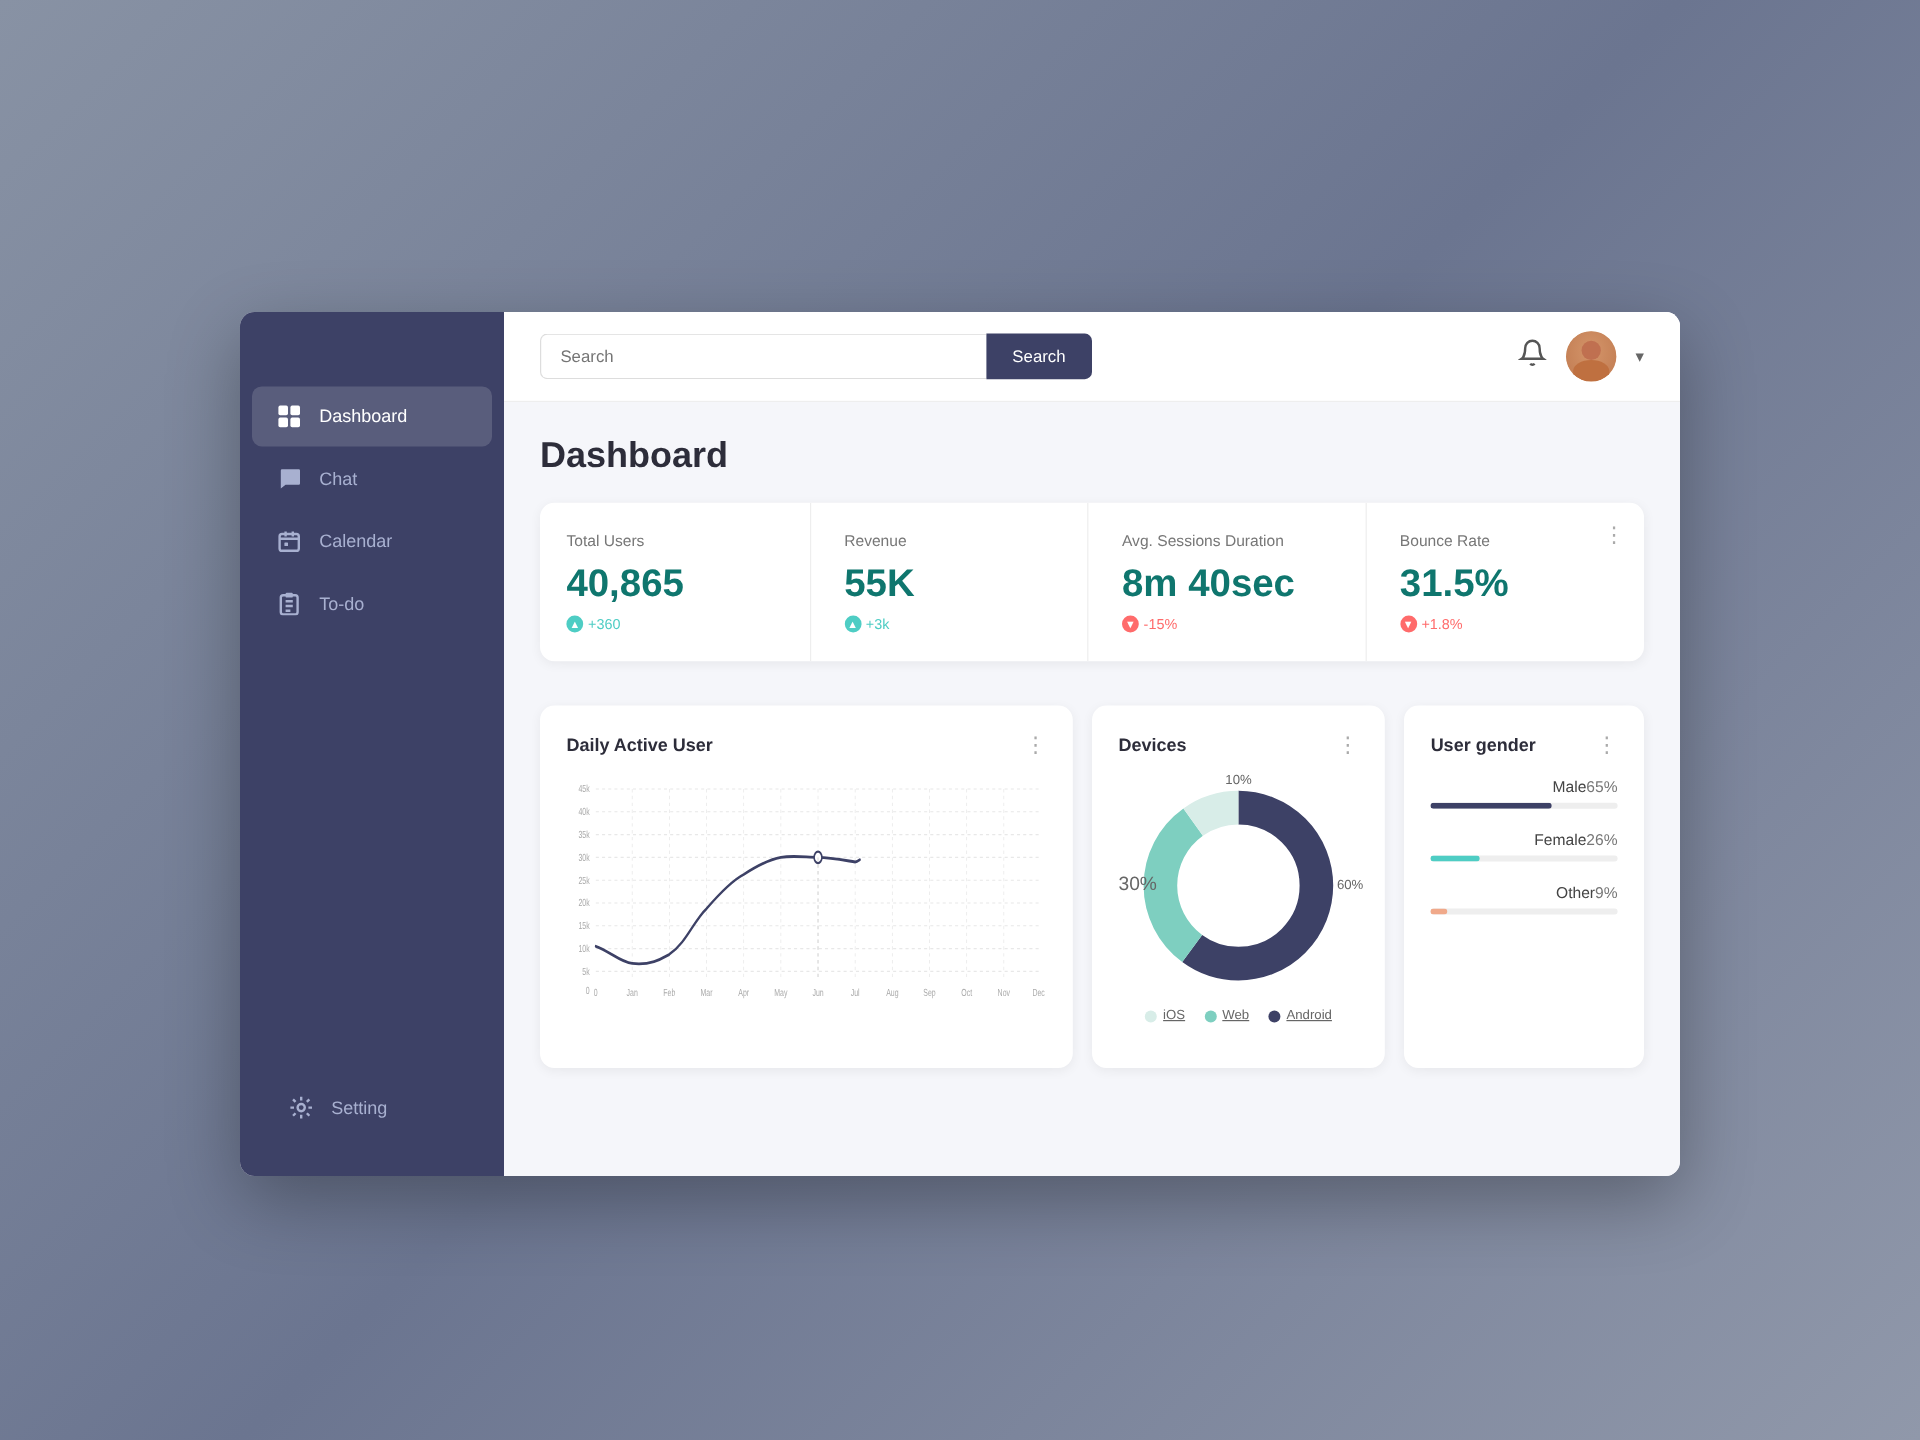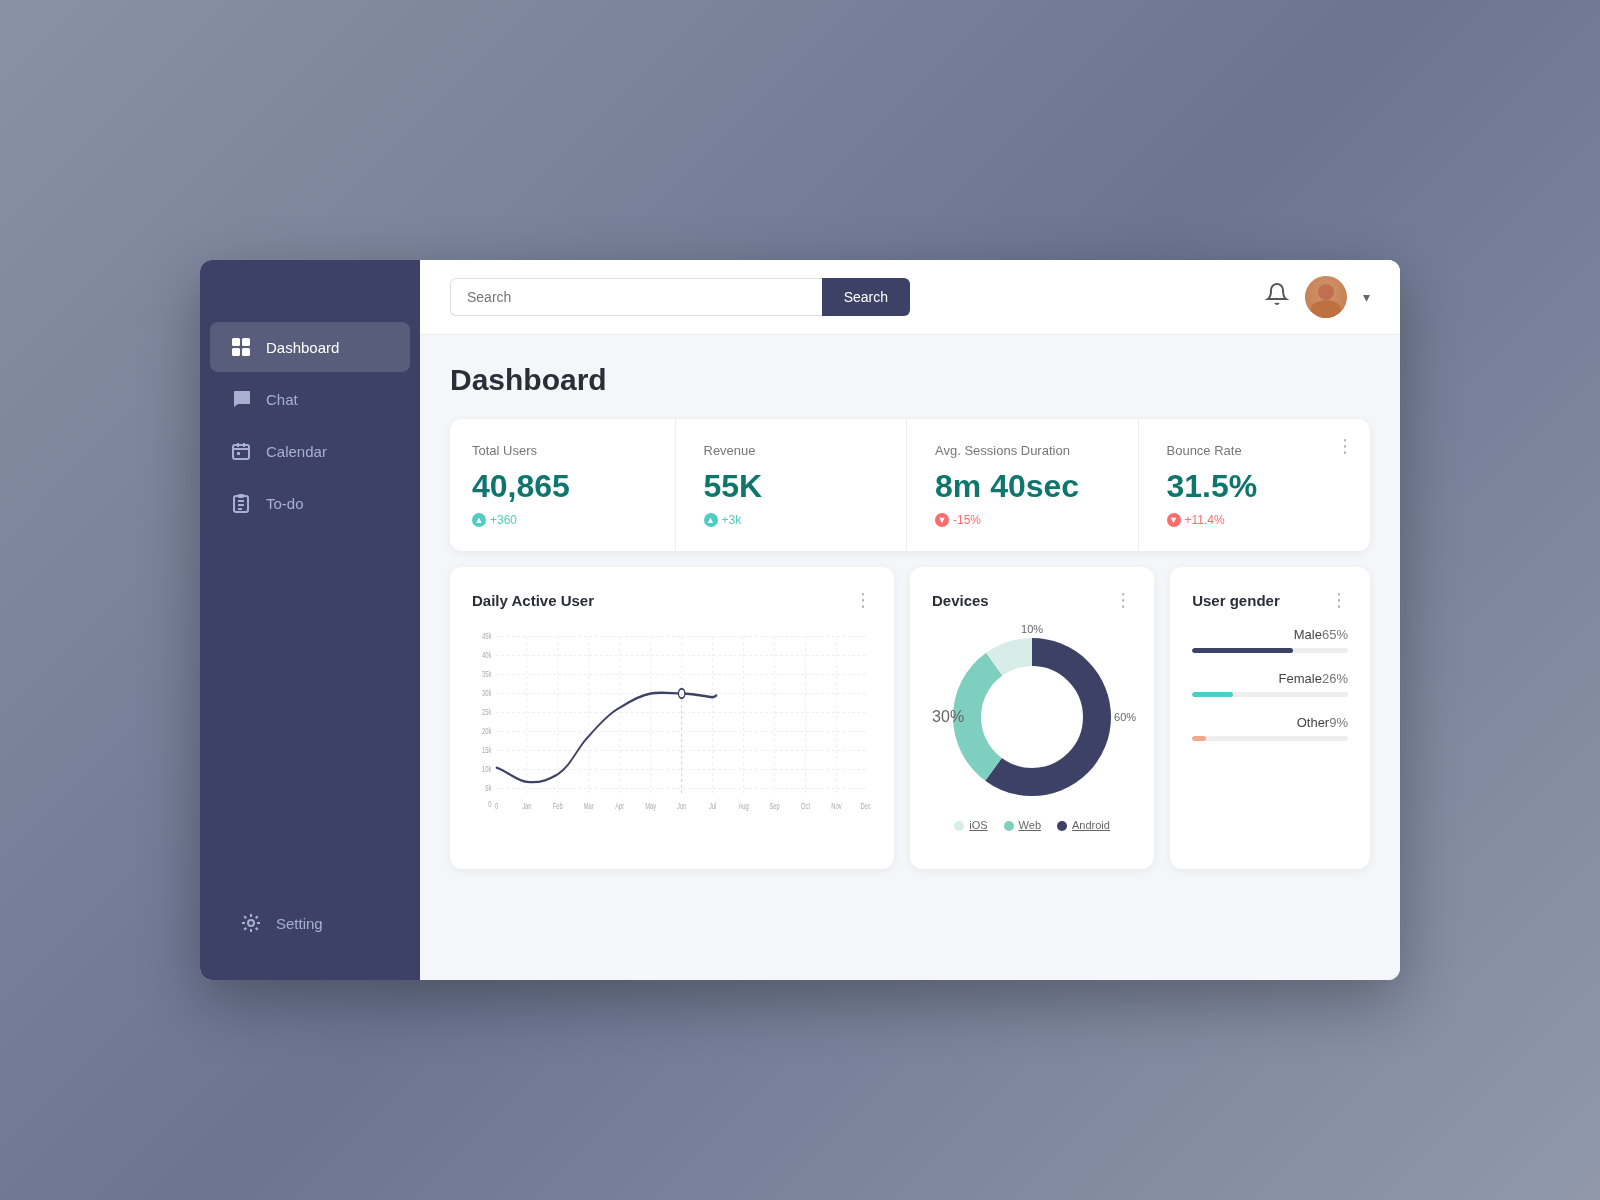--- a/index.html
+++ b/index.html
@@ -183,21 +183,21 @@
       margin-bottom: 22px;
     }
     
     .stats-grid {
       display: grid;
       grid-template-columns: repeat(4, 1fr);
       gap: 6px;
       background: #fff;
       border-radius: 12px;
       box-shadow: 0 2px 10px rgba(0,0,0,0.06);
-      margin-bottom: 16px;
+      margin-bottom: 37px;
       overflow: hidden;
     }
     .stat-card {
       padding: 24px 22px;
       border-right: 1px solid #eee;
       position: relative;
     }
     .stat-card:last-child { border-right: none; }
     .stat-label {
       font-size: 13px;
@@ -445,21 +445,21 @@
               <span class="change-text red">-15%</span>
             </div>
           </div>
 
           <div class="stat-card">
             <div class="stat-more">⋮</div>
             <div class="stat-label">Bounce Rate</div>
             <div class="stat-value teal">31.5%</div>
             <div class="stat-change">
               <span class="change-dot red">▼</span>
-              <span class="change-text red">+11.4%</span>
+              <span class="change-text red">+1.8%</span>
             </div>
           </div>
         </div>
 
         <div class="charts-row">
 
           <div class="chart-card">
             <div class="chart-header">
               <span class="chart-title">Daily Active User</span>
               <span class="chart-more">⋮</span>

